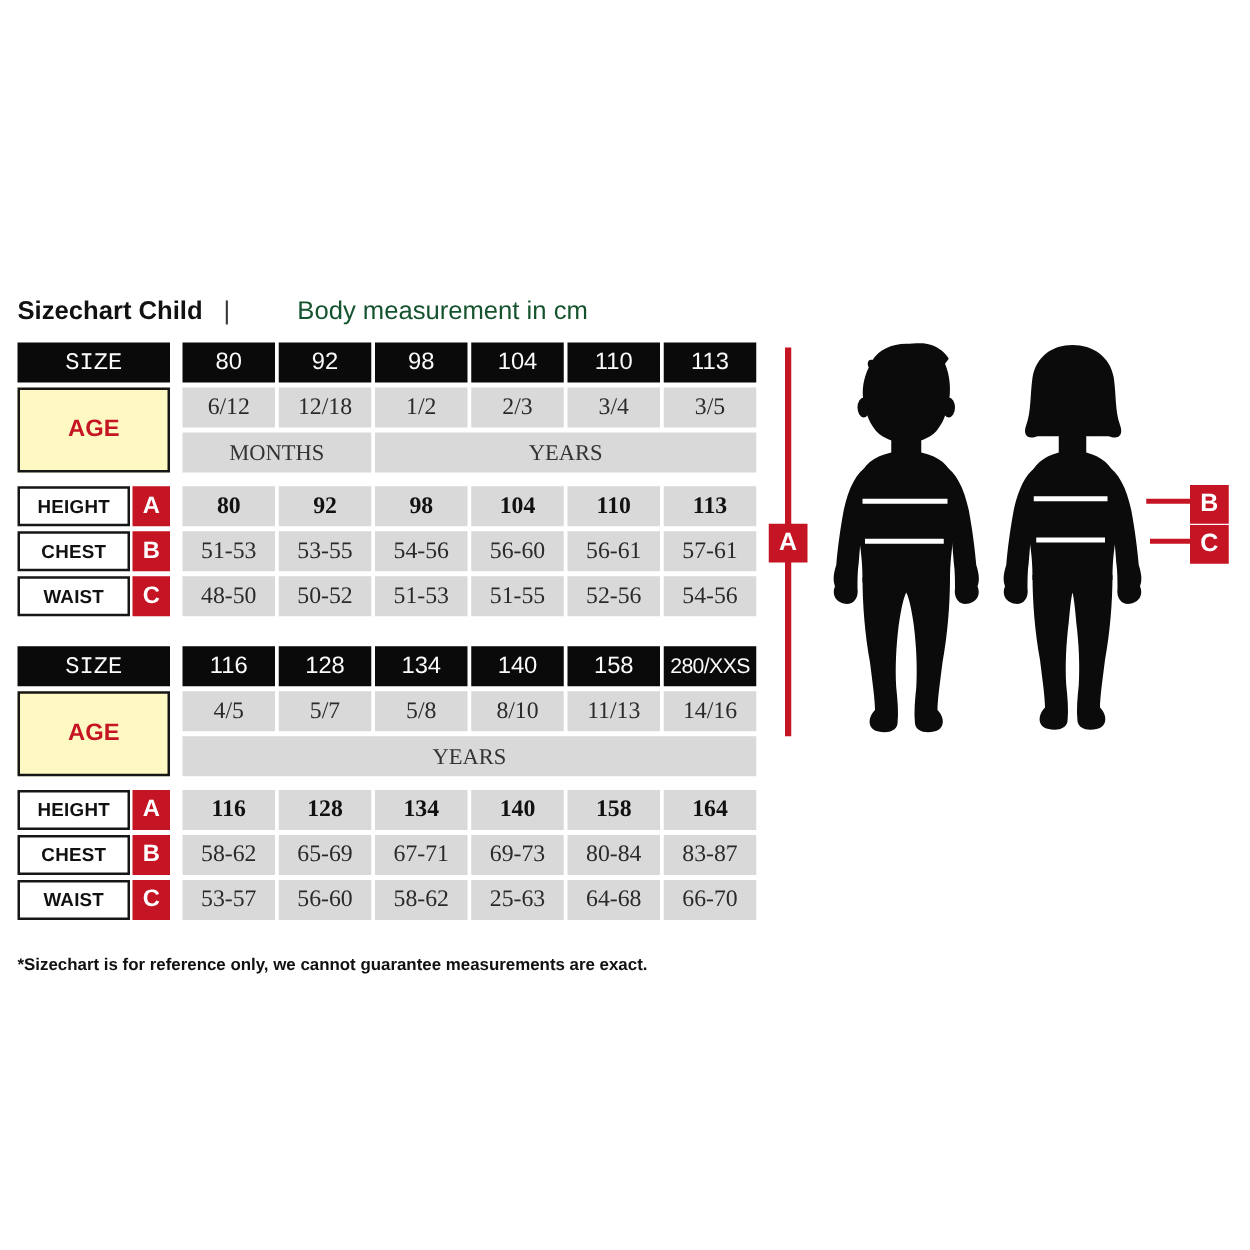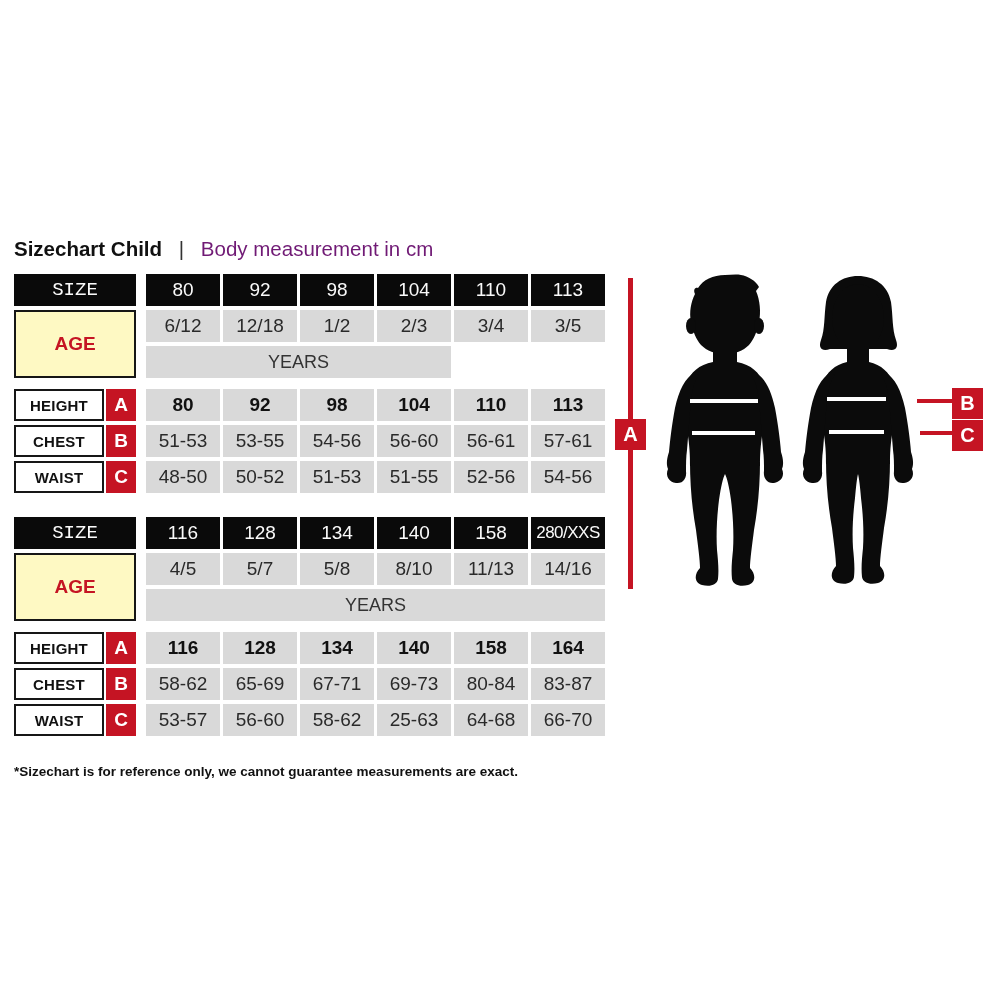--- a/index.html
+++ b/index.html
@@ -12,38 +12,38 @@
   html,body{background:#fff;}
   body{
     width:1000px;height:1000px;position:relative;overflow:hidden;
     font-family:"Liberation Sans","DejaVu Sans",sans-serif;color:var(--ink);
   }
 
   
   .title{position:absolute;left:14px;top:237px;font-size:20.5px;white-space:nowrap;color:#111;}
   .title .t-bold{font-weight:700;}
   .title .t-sep{font-weight:400;color:#333;margin:0 11px;}
-  .title .t-rest{font-weight:400;color:#701a75;}
+  .title .t-rest{font-weight:400;color:#14532d;margin-left:37px;}
 
   
   .sizetable{
     position:absolute;left:14px;width:591px;
     display:grid;
     grid-template-columns:129px repeat(6,74px);
     grid-template-rows:32px 32px 32px 3px 32px 32px 32px;
     gap:4px 3px;
   }
   #table1{top:274px;}
   #table2{top:517px;}
   .row{display:contents;}
 
   .cell{display:flex;align-items:center;justify-content:center;
         font-size:19px;color:#2A2A2A;white-space:nowrap;}
   .black{background:var(--black);color:#FAFAFA;}
-  .gray{background:var(--gray);}
+  .gray{background:var(--gray);font-family:Liberation Serif, serif;}
   .strong{font-weight:700;color:#111;}
 
   .size-label{width:122px;justify-self:start;font-size:19px;font-family:Liberation Mono, monospace;}
   .age-box{
     grid-row:span 2;grid-column:1;justify-self:start;
     width:122px;background:#fef9c3;border:2px solid #161616;
     display:flex;align-items:center;justify-content:center;
     color:var(--red);font-weight:700;font-size:19px;
   }
   .unit{font-size:18px;color:#333;}
@@ -93,20 +93,21 @@
   <span class="t-rest">Body measurement in cm</span>
 </div>
 
 <div class="sizetable" id="table1">
   <div class="cell black size-label">SIZE</div>
   <div class="row"><div class="cell black">80</div><div class="cell black">92</div><div class="cell black">98</div><div class="cell black">104</div><div class="cell black">110</div><div class="cell black">113</div></div>
 
   <div class="age-box">AGE</div>
   <div class="row"><div class="cell gray">6/12</div><div class="cell gray">12/18</div><div class="cell gray">1/2</div><div class="cell gray">2/3</div><div class="cell gray">3/4</div><div class="cell gray">3/5</div></div>
 
+  <div class="cell gray unit span2">MONTHS</div>
   <div class="cell gray unit span4">YEARS</div>
 
   <div class="spacer"></div>
 
   <div class="rowlabel">
     <div class="lblbox">HEIGHT</div>
     <div class="marker">A</div>
   </div>
   <div class="row"><div class="cell gray strong">80</div><div class="cell gray strong">92</div><div class="cell gray strong">98</div><div class="cell gray strong">104</div><div class="cell gray strong">110</div><div class="cell gray strong">113</div></div>
 

